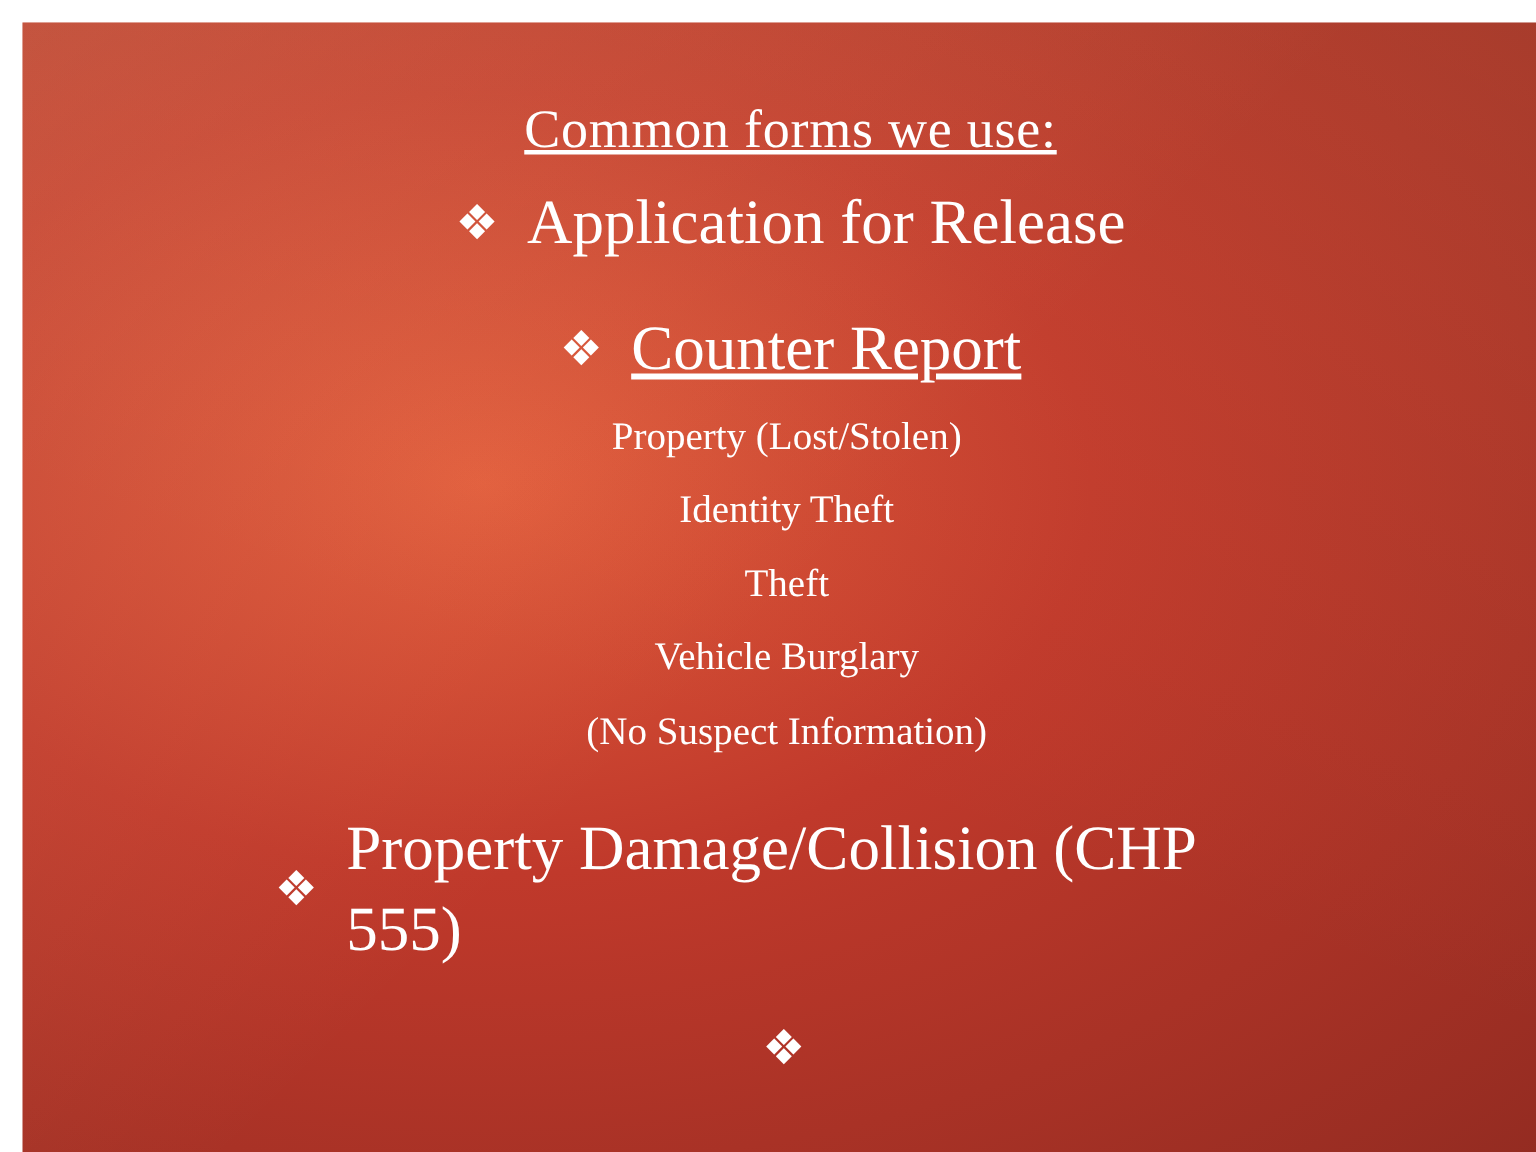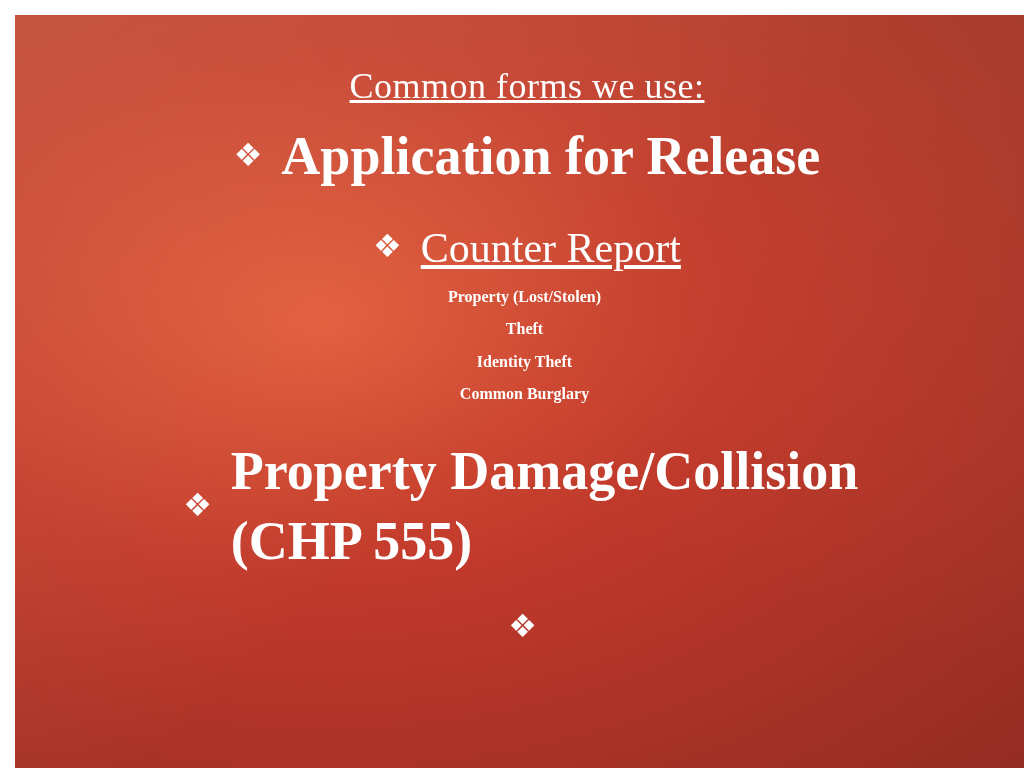--- a/index.html
+++ b/index.html
@@ -67,27 +67,26 @@
       font-weight: normal;
       line-height: 1.2;
     }
 
     .bullet-text.underlined {
       text-decoration: underline;
       text-align: right;
     }
 
     .bullet-text.large {
-      font-size: 54px;
-      font-weight: bold;
+      font-size: 42px;
     }
 
     .sub-list {
-      font-size: 16px;
-      font-weight: bold;
+      font-size: 26px;
+      font-weight: normal;
       line-height: 1.7;
       margin-top: 4px;
       margin-left: 0;
     }
 
     .item-block {
       margin-bottom: 24px;
     }
 
     .item-row {
@@ -112,23 +111,24 @@
       </div>
     </div>
 
     <div class="item-block">
       <div class="item-row">
         <span class="diamond">❖</span>
         <span class="bullet-text underlined" style="font-size:42px;">Counter Report</span>
       </div>
       <div class="sub-list">
         <div>Property (Lost/Stolen)</div>
+        <div>Identity Theft</div>
         <div>Theft</div>
-        <div>Identity Theft</div>
-        <div>Common Burglary</div>
+        <div>Vehicle Burglary</div>
+        <div>(No Suspect Information)</div>
       </div>
     </div>
 
     <div class="item-block">
       <div class="item-row">
         <span class="diamond">❖</span>
         <span class="bullet-text large" style="max-width: 640px; text-align:left; line-height:1.3;">Property Damage/Collision (CHP 555)</span>
       </div>
     </div>
 

